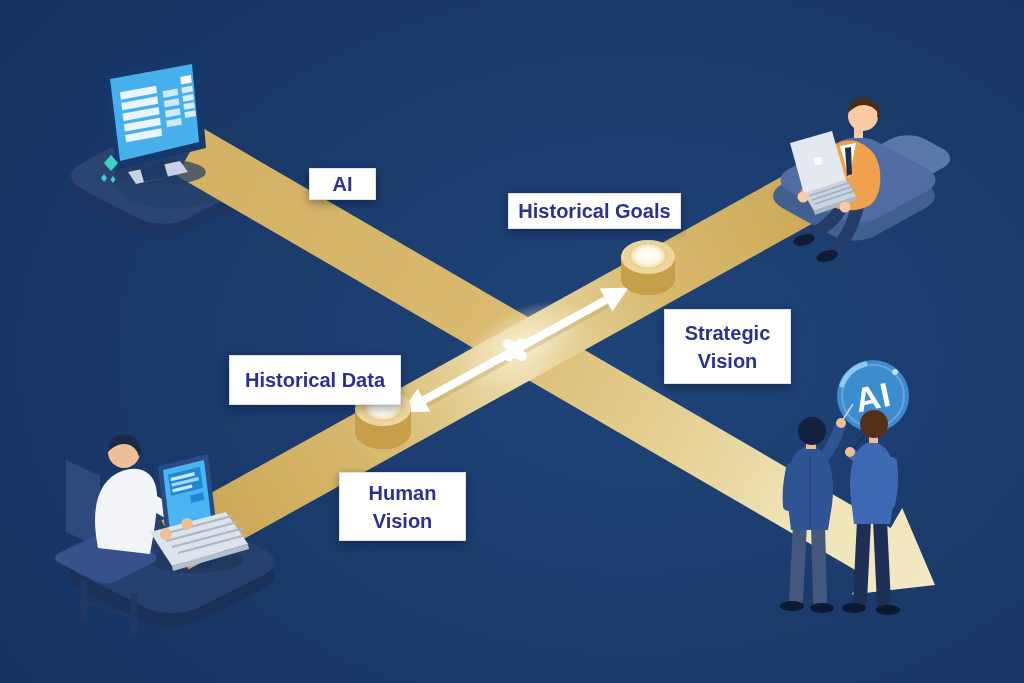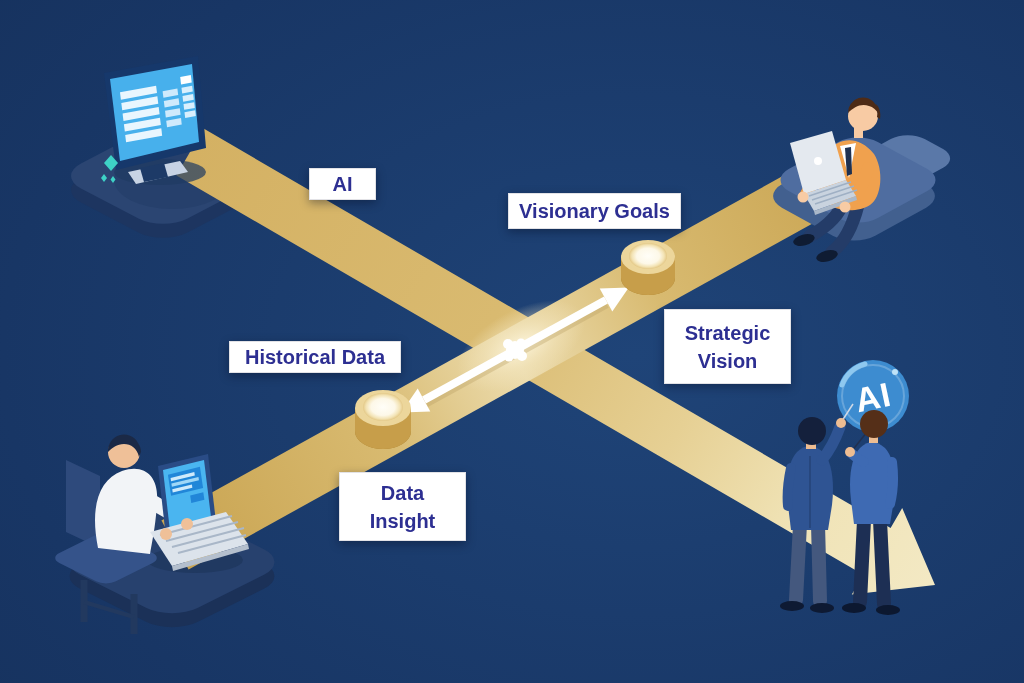--- a/index.html
+++ b/index.html
@@ -12,21 +12,21 @@
   .label{
     position:absolute;background:#ffffff;color:#2d2f92;
     border:1px solid #e2e2e6;box-sizing:border-box;
     font-weight:700;font-size:20px;line-height:1.4;text-align:center;
     display:flex;align-items:center;justify-content:center;
     box-shadow:0 3px 9px rgba(4,12,35,.4);
     padding:2px 8px;
   }
   .label-ai{left:309px;top:168px;width:67px;height:32px;}
   .label-visionary{left:508px;top:193px;width:173px;height:36px;}
-  .label-historical{left:229px;top:341px;width:172px;height:32px;}
+  .label-historical{left:229px;top:355px;width:172px;height:50px;}
   .label-strategic{left:664px;top:309px;width:127px;height:75px;}
   .label-human{left:339px;top:472px;width:127px;height:69px;}
 </style>
 </head>
 <body>
 
 <div class="stage">
 
 <svg width="1024" height="683" viewBox="0 0 1024 683">
   <defs>
@@ -232,18 +232,18 @@
       <path d="M864,462 C858,459 854,456 851,453" stroke="#3e6ab3" stroke-width="10" stroke-linecap="round" fill="none"></path>
       <path d="M892,462 C894,478 893,492 890,504" stroke="#3e6ab3" stroke-width="10" stroke-linecap="round" fill="none"></path>
       <circle cx="850" cy="452" r="5" fill="#eebd92"></circle>
       <rect x="869" y="435" width="9" height="8" fill="#eebd92"></rect>
       <circle cx="874" cy="424" r="14" fill="#552f18"></circle>
     </g>
   </g>
 </svg>
 
 <div class="label label-ai">AI</div>
-<div class="label label-visionary">Visionary Goals</div>
+<div class="label label-visionary">Historical Goals</div>
 <div class="label label-historical">Historical Data</div>
 <div class="label label-strategic">Strategic Vision</div>
-<div class="label label-human">Data Insight</div>
+<div class="label label-human">Human Vision</div>
 
 </div>
 
 </body></html>

